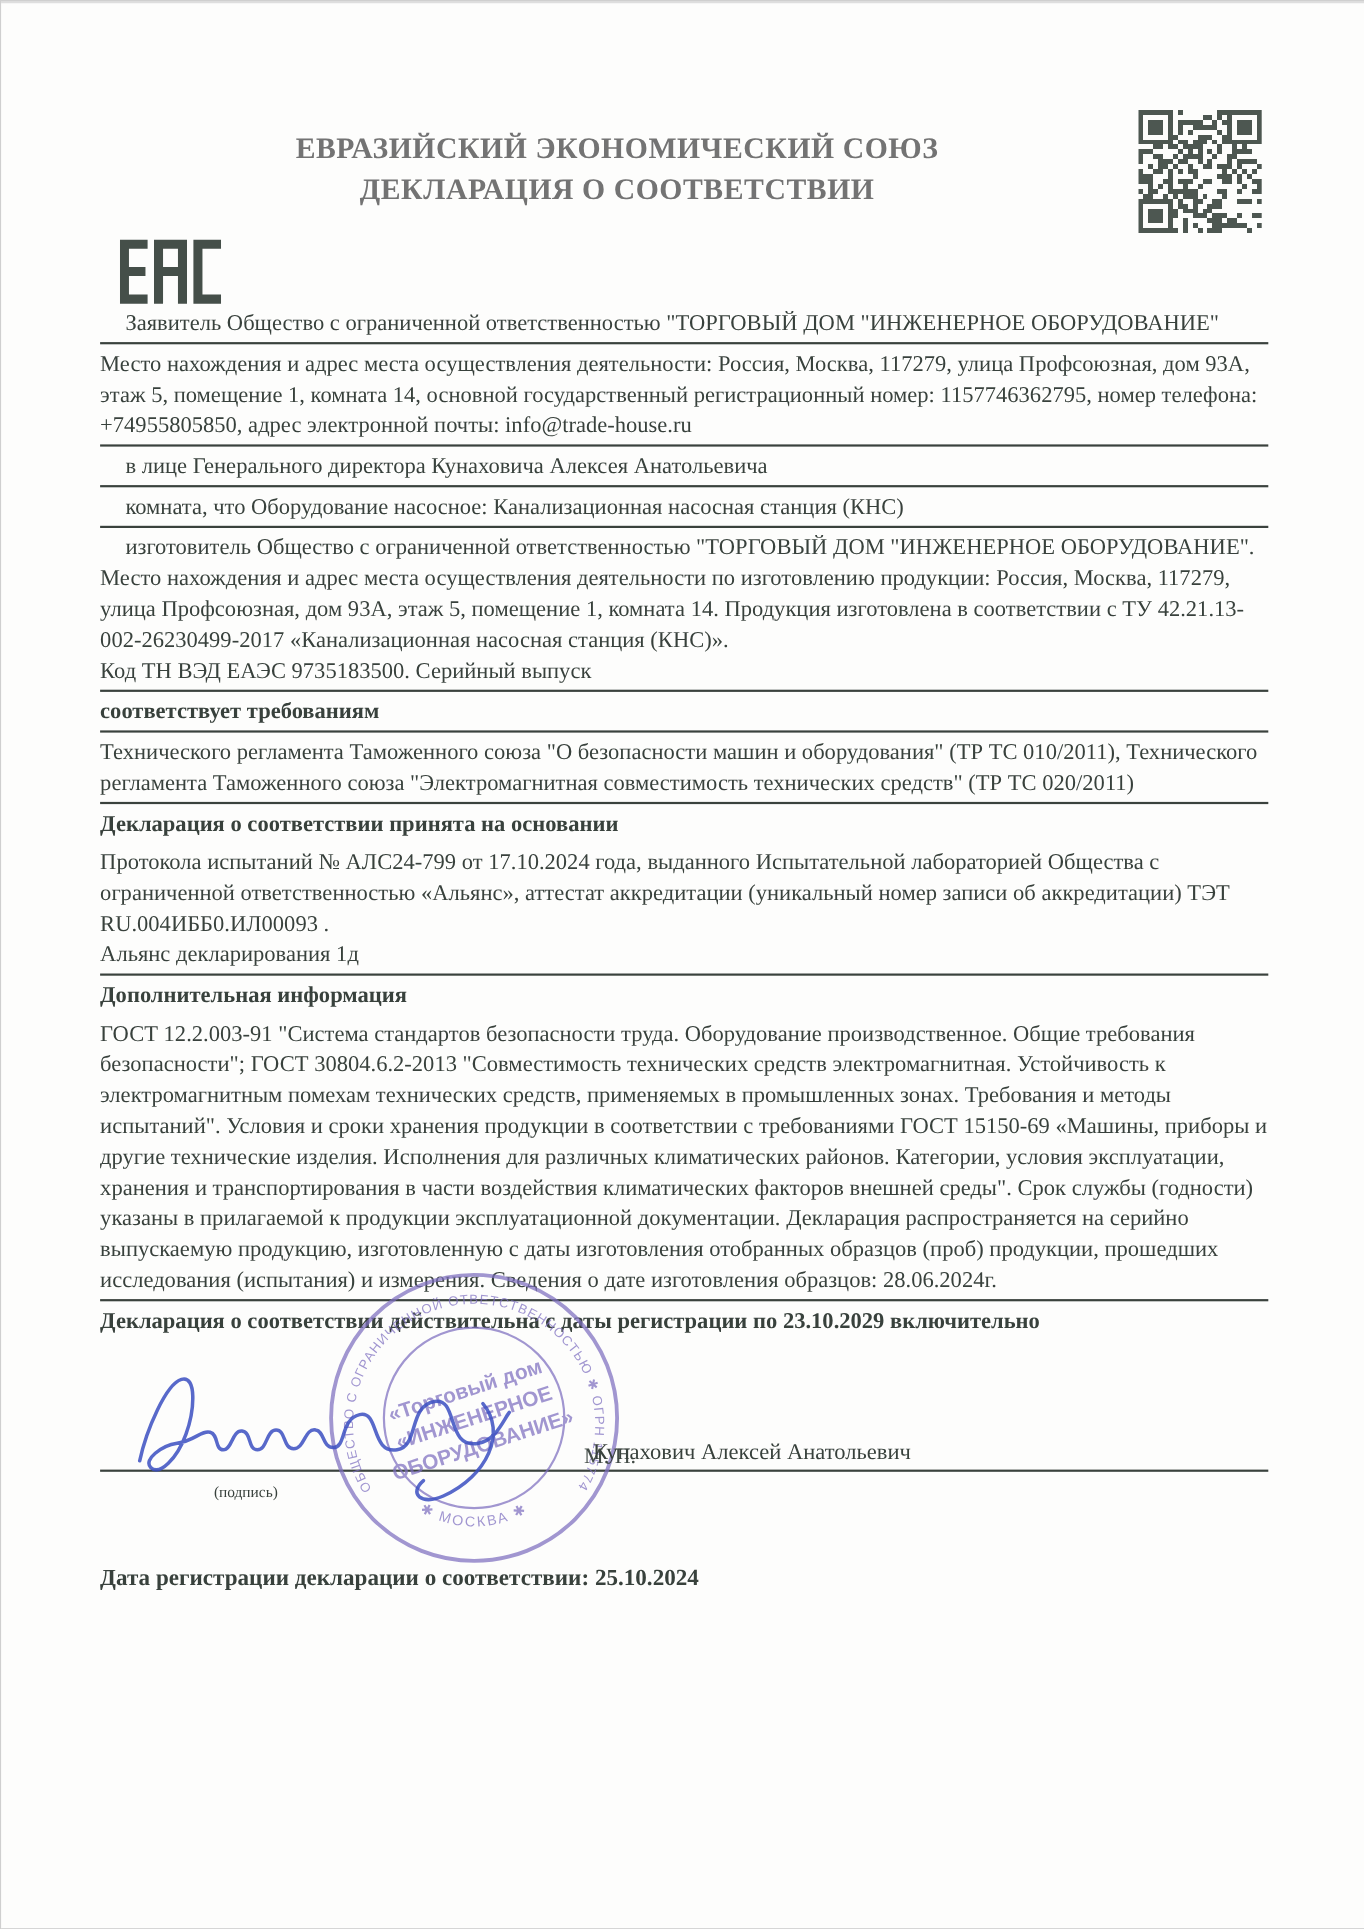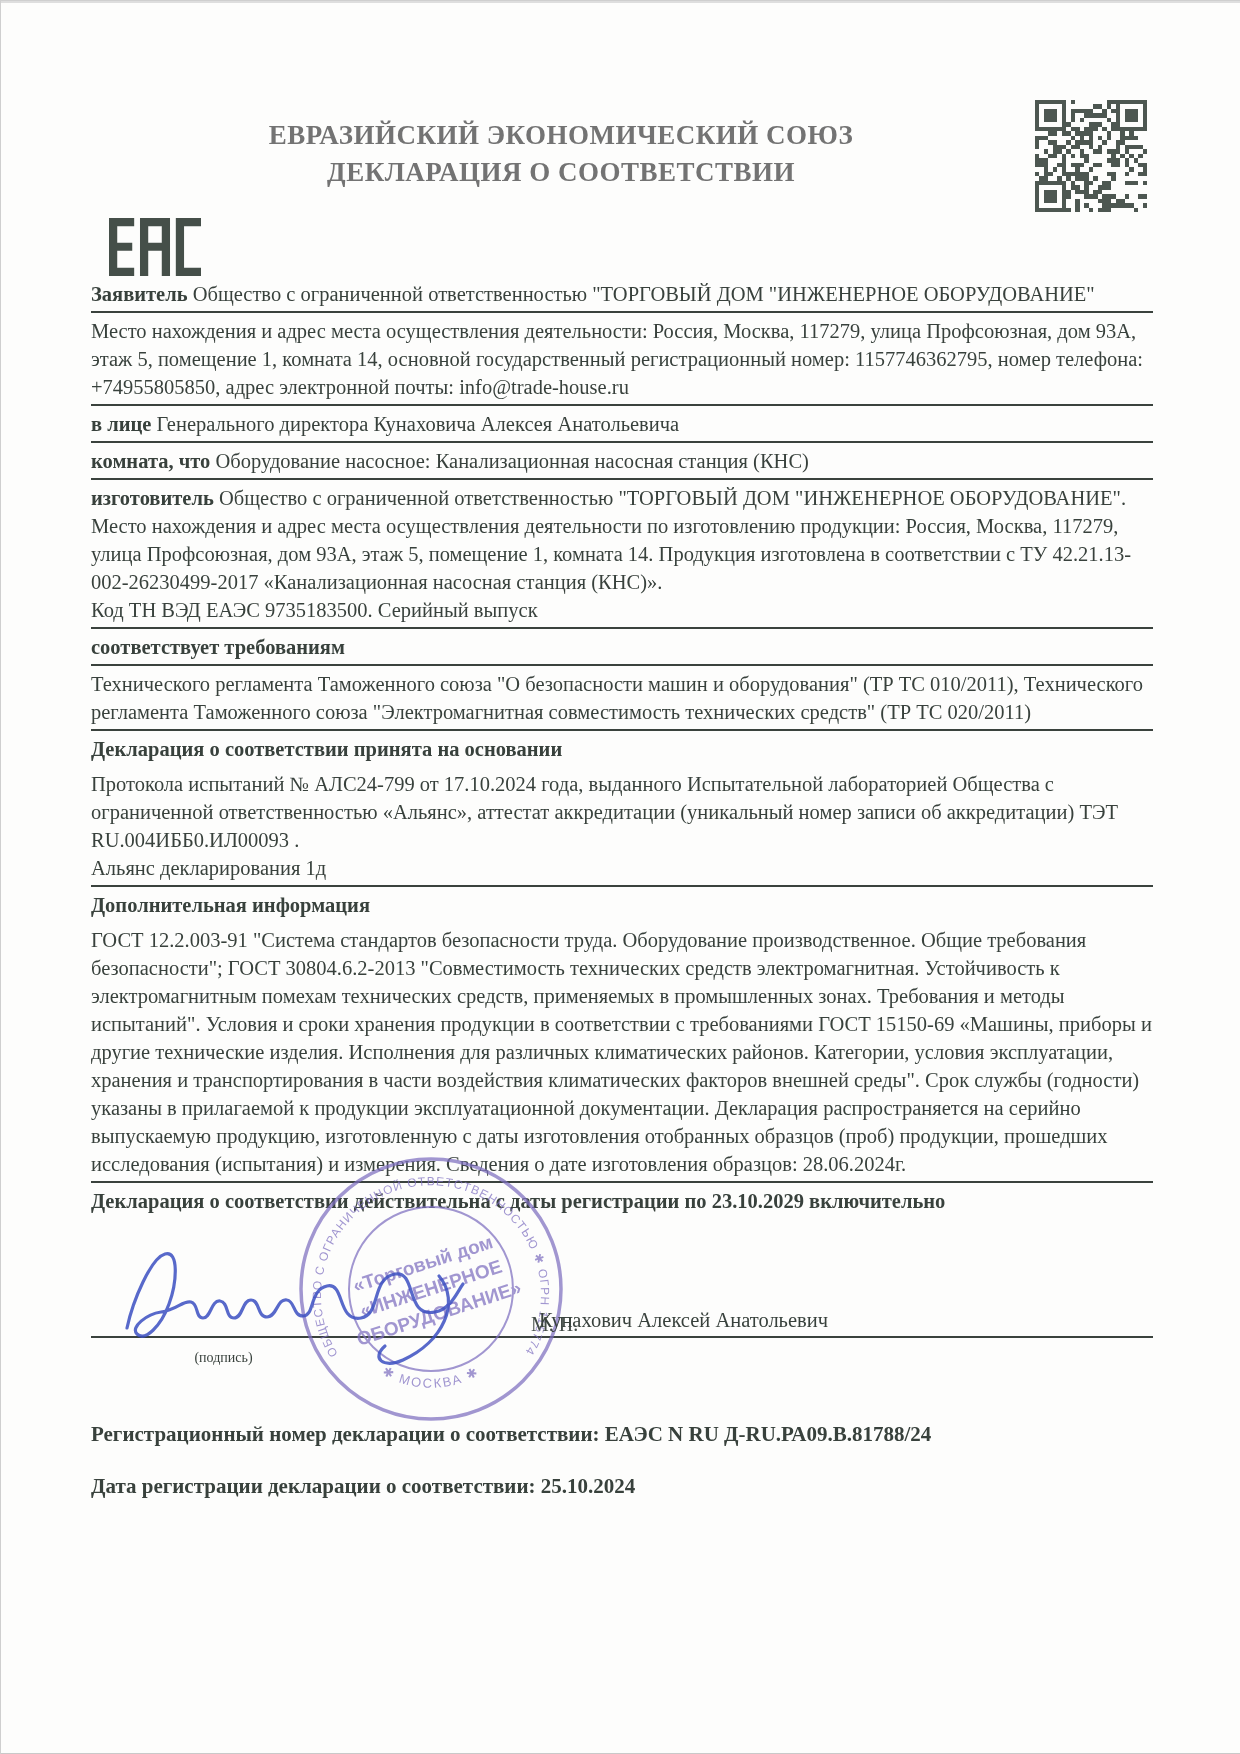--- a/index.html
+++ b/index.html
@@ -23,21 +23,21 @@
   .eac-logo{position:absolute;left:108px;top:192px;}
   .qr{position:absolute;left:1034px;top:99px;width:112px;height:112px;}
   .qr svg{width:112px;height:112px;}
   
   .content{
     position:absolute;left:90px;top:279px;width:1062px;
     font-size:20.5px;line-height:28px;
   }
   .row{border-bottom:2px solid #3a423d;padding-bottom:3px;margin-bottom:4px;}
   .row.no-rule{border-bottom:none;}
-  .b{font-weight:bold;}
+  .b{font-weight:normal;margin-left:23px;}
   .heading{font-weight:bold;}
   
   .sig-area{position:relative;height:172px;margin-top:8px;}
   .sig-rule{position:absolute;left:0;right:0;top:110px;border-top:2px solid #3a423d;}
   .mp{position:absolute;left:440px;top:84px;font-size:20px;color:#434c47;}
   .signer-name{position:absolute;left:448px;top:80px;width:430px;text-align:left;font-size:20.5px;}
   .cap-sign{position:absolute;left:60px;top:118px;width:145px;text-align:center;font-size:14px;}
   .cap-name{position:absolute;left:448px;top:118px;width:430px;text-align:center;font-size:18px;}
   .signature-svg{position:absolute;left:8px;top:4px;opacity:.85;}
   .stamp{position:absolute;left:205px;top:-72px;opacity:.72;}
@@ -456,24 +456,20 @@
       <svg class="signature-svg" width="400" height="150" viewBox="0 0 400 150" fill="none" stroke="#3c50c2" stroke-width="3.2" stroke-linecap="round">
         <path d="M28,98 C34,70 52,28 66,24 C80,20 78,52 70,74 C62,96 46,112 38,104 C31,97 48,84 62,82 C78,80 84,70 92,72 C100,74 96,88 104,88 C112,88 112,70 121,71 C130,72 126,88 135,88 C144,88 143,70 152,70 C161,70 158,87 168,87 C178,87 178,68 188,70 C196,71 194,86 204,86 C216,86 210,60 228,56 C246,52 238,92 262,88 C282,85 272,48 296,44 C318,40 306,88 336,82 C352,79 358,62 364,54"></path>
         <path d="M340,46 C362,72 344,112 304,130 C284,139 272,128 286,116"></path>
       </svg>
 
       <div class="mp">М. П.</div>
       <div class="signer-name">Кунахович Алексей Анатольевич</div>
       <div class="cap-sign">(подпись)</div>
     </div>
 
-    <div class="footer-line">
-      <span>Регистрационный номер декларации о соответствии:</span>
-      <span>ЕАЭС N RU Д-RU.РА09.В.81788/24</span>
-    </div>
 
     <div class="footer-line">
       <span>Дата регистрации декларации о соответствии:</span>
       <span>25.10.2024</span>
     </div>
 
   </div>
 </div>
 
 </body></html>

